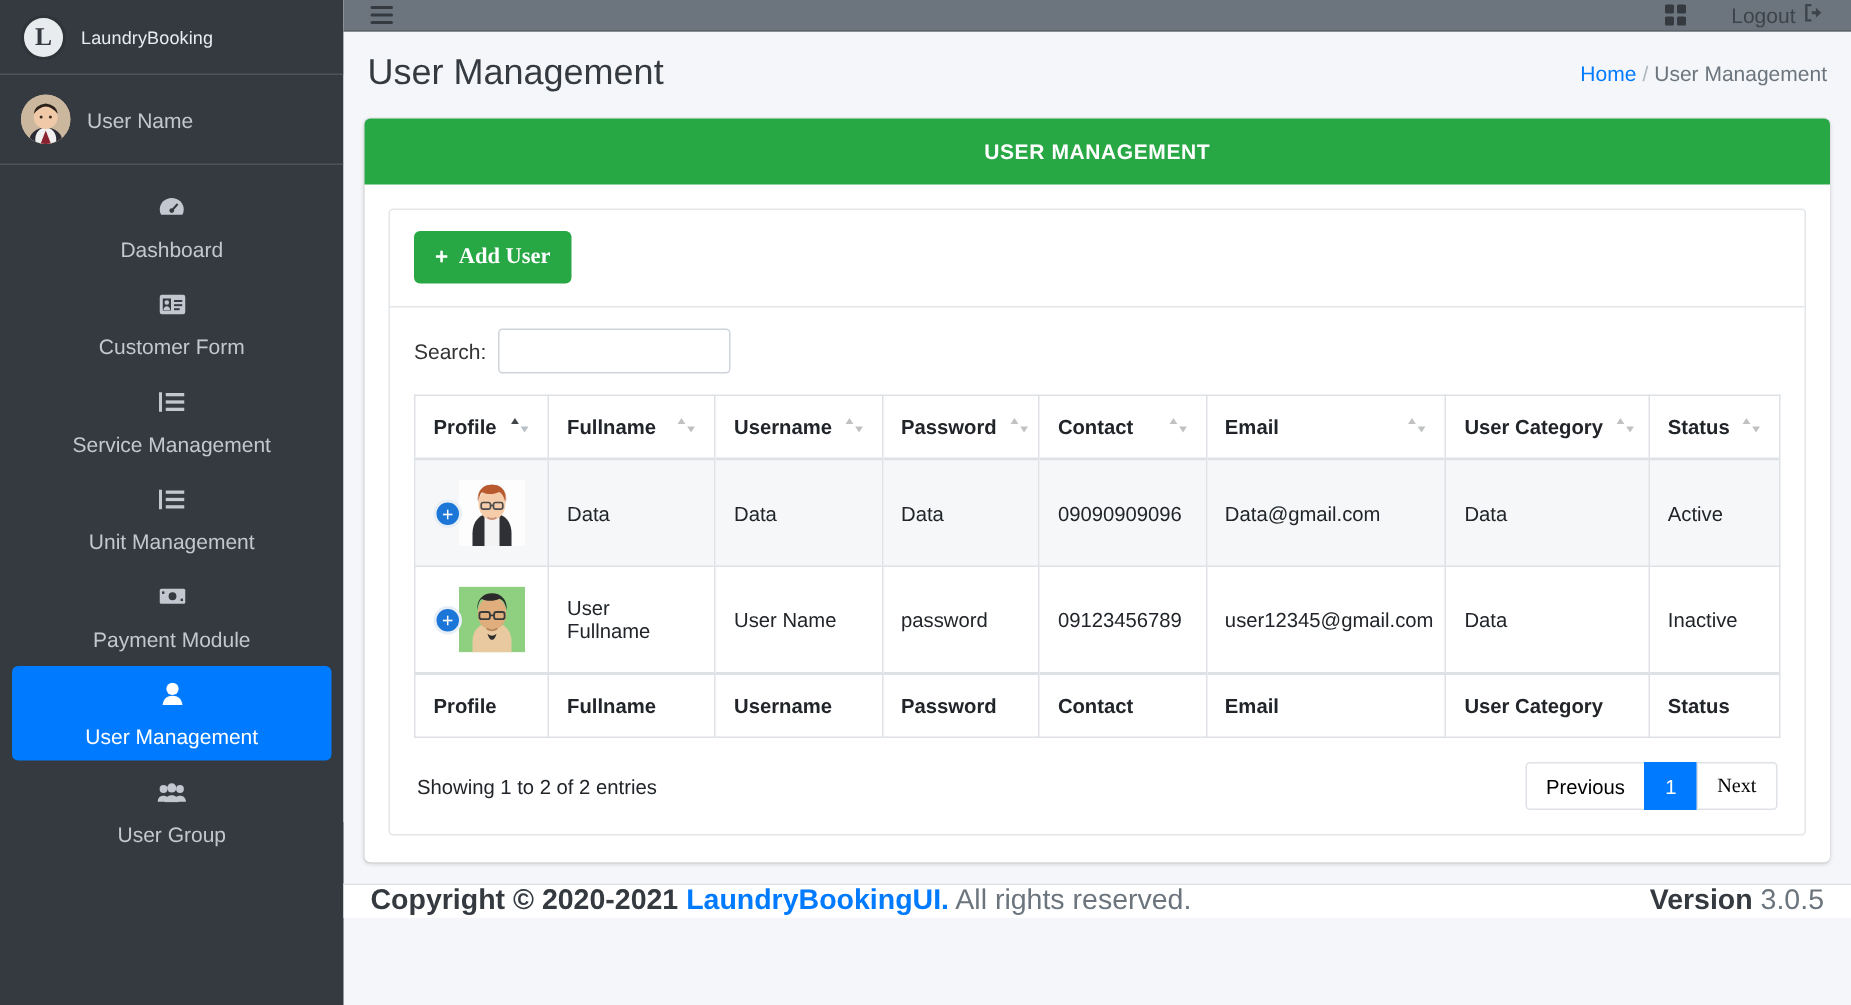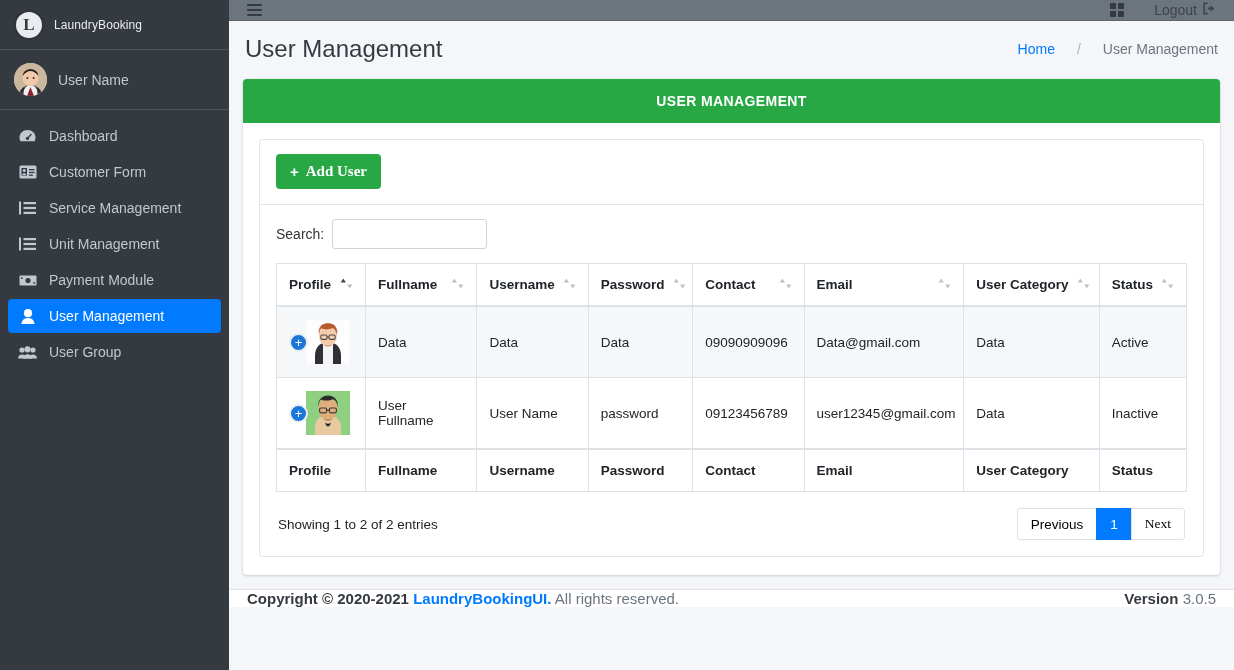--- a/index.html
+++ b/index.html
@@ -42,21 +42,21 @@
     overflow: hidden; background: #d9c3a9; position: relative;
     flex: 0 0 33px;
   }
   .user-name { font-size: 14px; color: #c2c7d0; }
 
   .nav { padding: 9px 8px 0 8px; }
   .nav-item {
     display: flex; align-items: center; gap: 12px;
     padding: 9px 10px; margin-bottom: 2px;
     border-radius: 4px; font-size: 14px; color: #c2c7d0;
-    cursor: pointer; line-height: 1;
+    cursor: pointer; line-height: 1; flex-direction: column;
   }
   .nav-item.active { background: #007bff; color: #fff; }
   .nav-ico { width: 19px; height: 16px; display: flex; align-items: center; justify-content: center; flex: 0 0 19px; }
   .nav-ico svg { display: block; }
 
   
   .main { flex: 1; display: flex; flex-direction: column; height: 548px; background: #f4f6f9; }
 
   .topbar {
     height: 50px; background: #6c757d;
@@ -69,21 +69,21 @@
   .topbar-right { display: flex; align-items: center; gap: 30px; }
   .grid-ico { display: grid; grid-template-columns: 6px 6px; grid-template-rows: 6px 6px; gap: 2px; cursor: pointer; }
   .grid-ico i { background: #343a40; display: block; border-radius: 1px; }
   .logout { display: flex; align-items: center; gap: 5px; color: #3d444b; font-size: 14px; cursor: pointer; }
 
   .content-header {
     display: flex; align-items: center; justify-content: space-between;
     padding: 14px 16px 16px 16px;
   }
   .page-title { font-size: 24px; color: #343a40; font-weight: 400; }
-  .breadcrumb { font-size: 14px; color: #6c757d; display: flex; gap: 22px; align-items: center; }
+  .breadcrumb { font-size: 14px; color: #6c757d; display: flex; gap: 4px; align-items: center; }
   .breadcrumb a { color: #007bff; text-decoration: none; cursor: pointer; }
   .breadcrumb .sep { color: #adb5bd; }
 
   .content { padding: 0 14px; flex: 1; }
   .card { background: #fff; border-radius: 4px; box-shadow: 0 0 1px rgba(0,0,0,.12), 0 1px 3px rgba(0,0,0,.16); }
   .card-header-green {
     background: #28a745; color: #fff; text-align: center;
     font-size: 14px; font-weight: bold; letter-spacing: .4px;
     padding: 14px 10px; border-radius: 4px 4px 0 0;
   }
@@ -143,21 +143,21 @@
     font-size: 13.5px; padding: 7px 13px; cursor: pointer; margin-left: -1px;
     font-family: "Liberation Sans", sans-serif;
   }
   .page-btn:first-child { border-radius: 3px 0 0 3px; margin-left: 0; }
   .page-btn:last-child { border-radius: 0 3px 3px 0; font-family: Liberation Serif, serif; }
   .page-btn.active { background: #007bff; border-color: #007bff; color: #fff; }
 
   .footer {
     height: 47px; background: #fff; border-top: 1px solid #dee2e6;
     display: flex; align-items: center; justify-content: space-between;
-    padding: 0 18px; font-size: 15px; color: #6c757d; margin-top: 14px;
+    padding: 0 18px; font-size: 19px; color: #6c757d; margin-top: 14px;
   }
   .footer b { color: #343a40; }
   .footer .link { color: #007bff; font-weight: bold; }
 </style>
 </head>
 <body>
 
 <div class="app">
 
   <aside class="sidebar">

